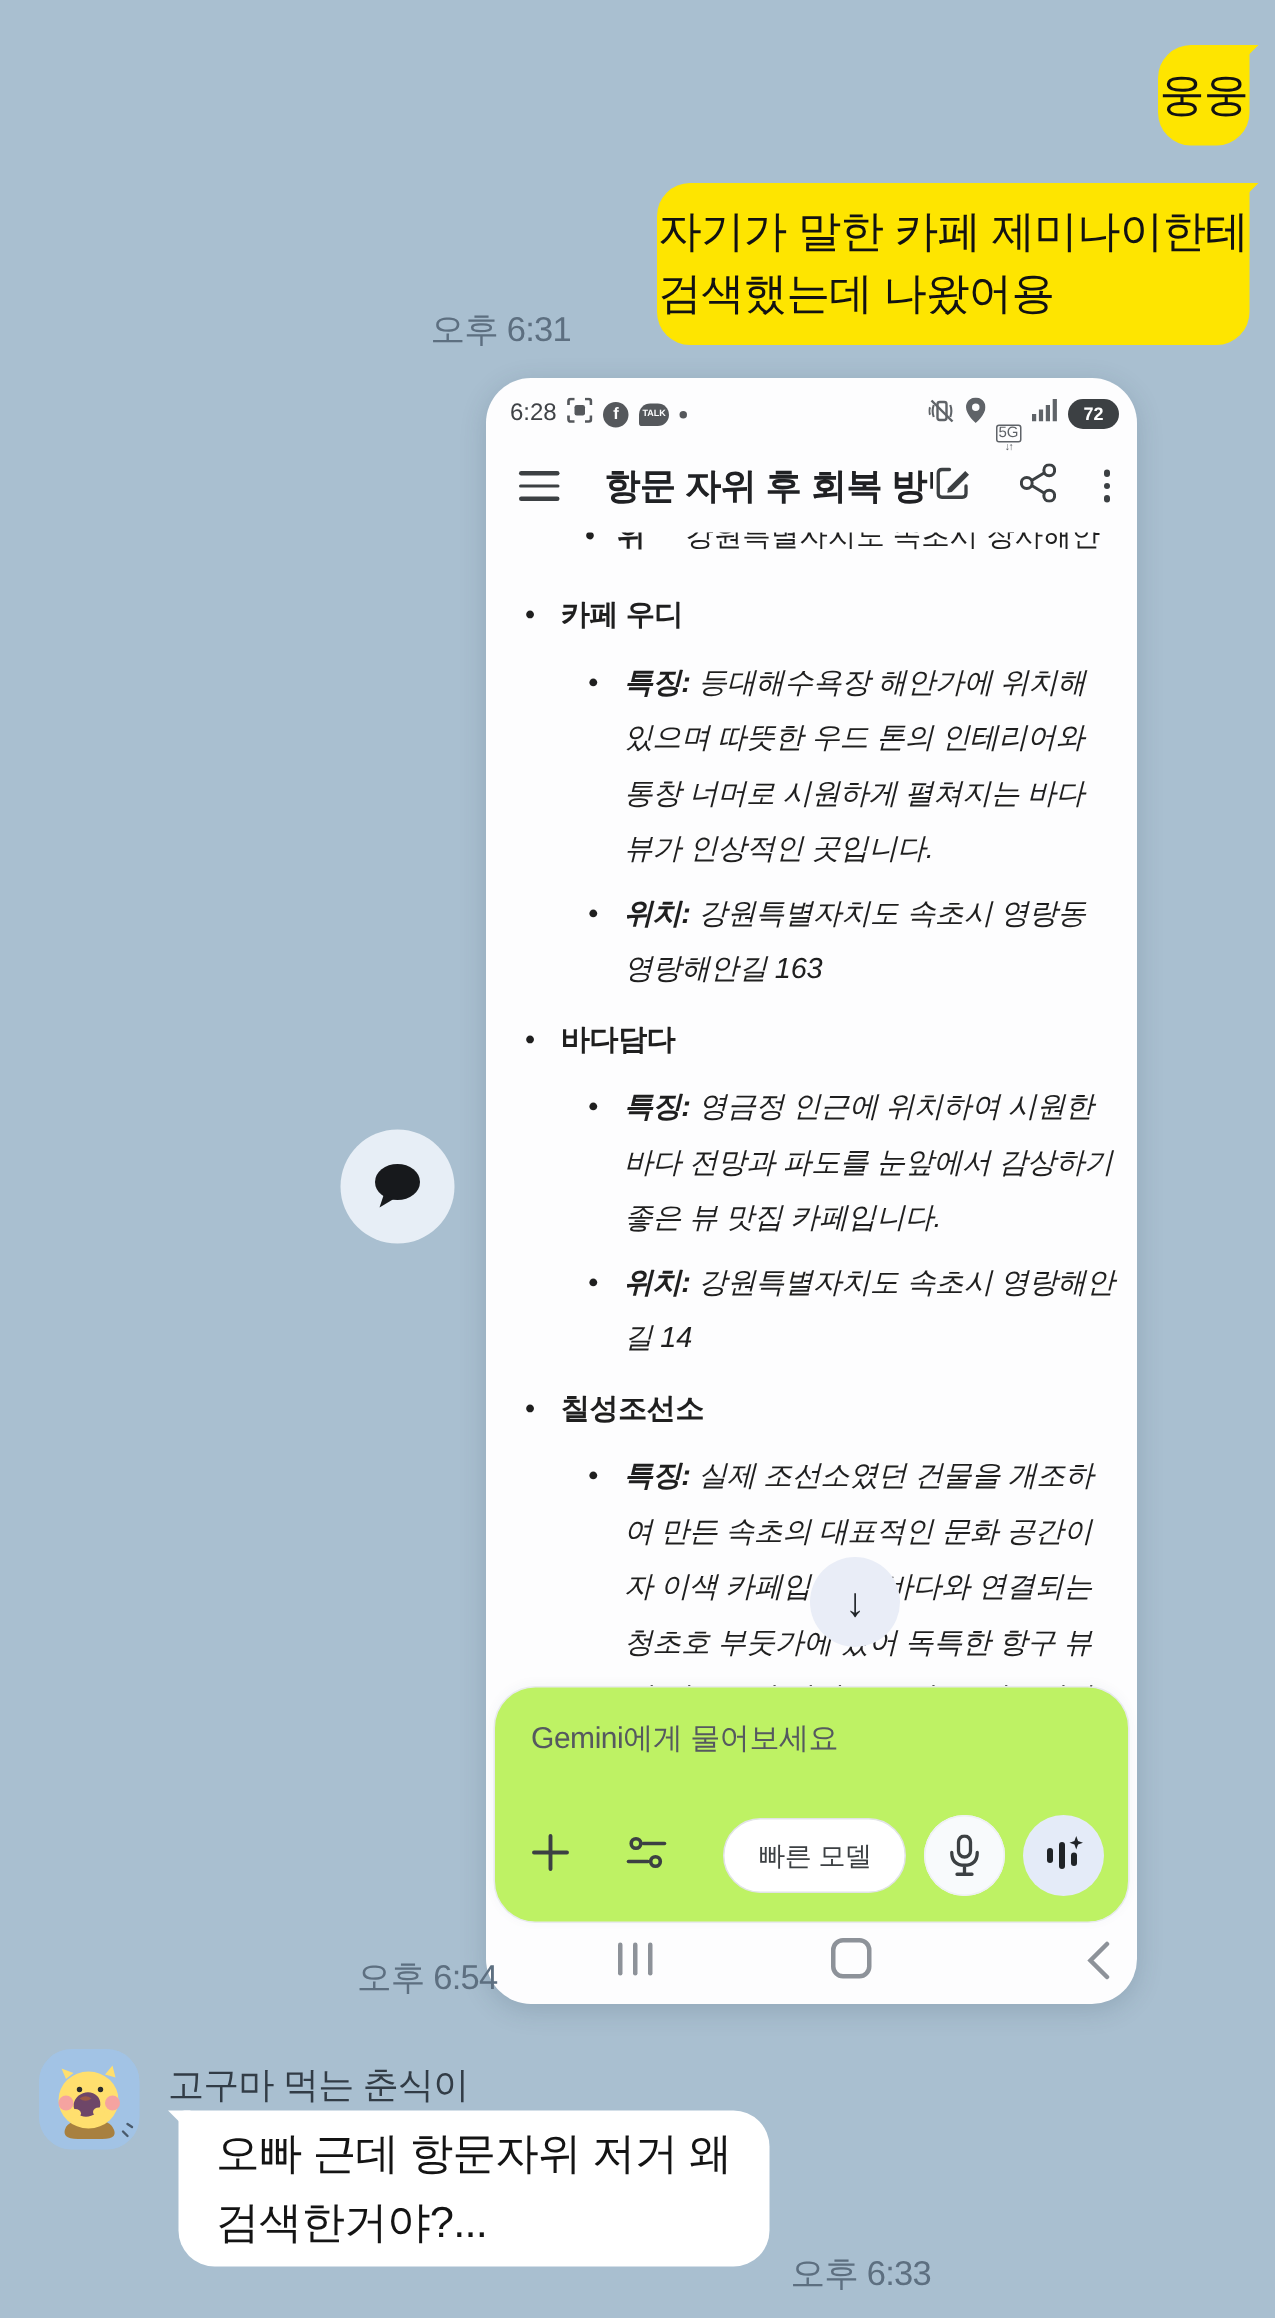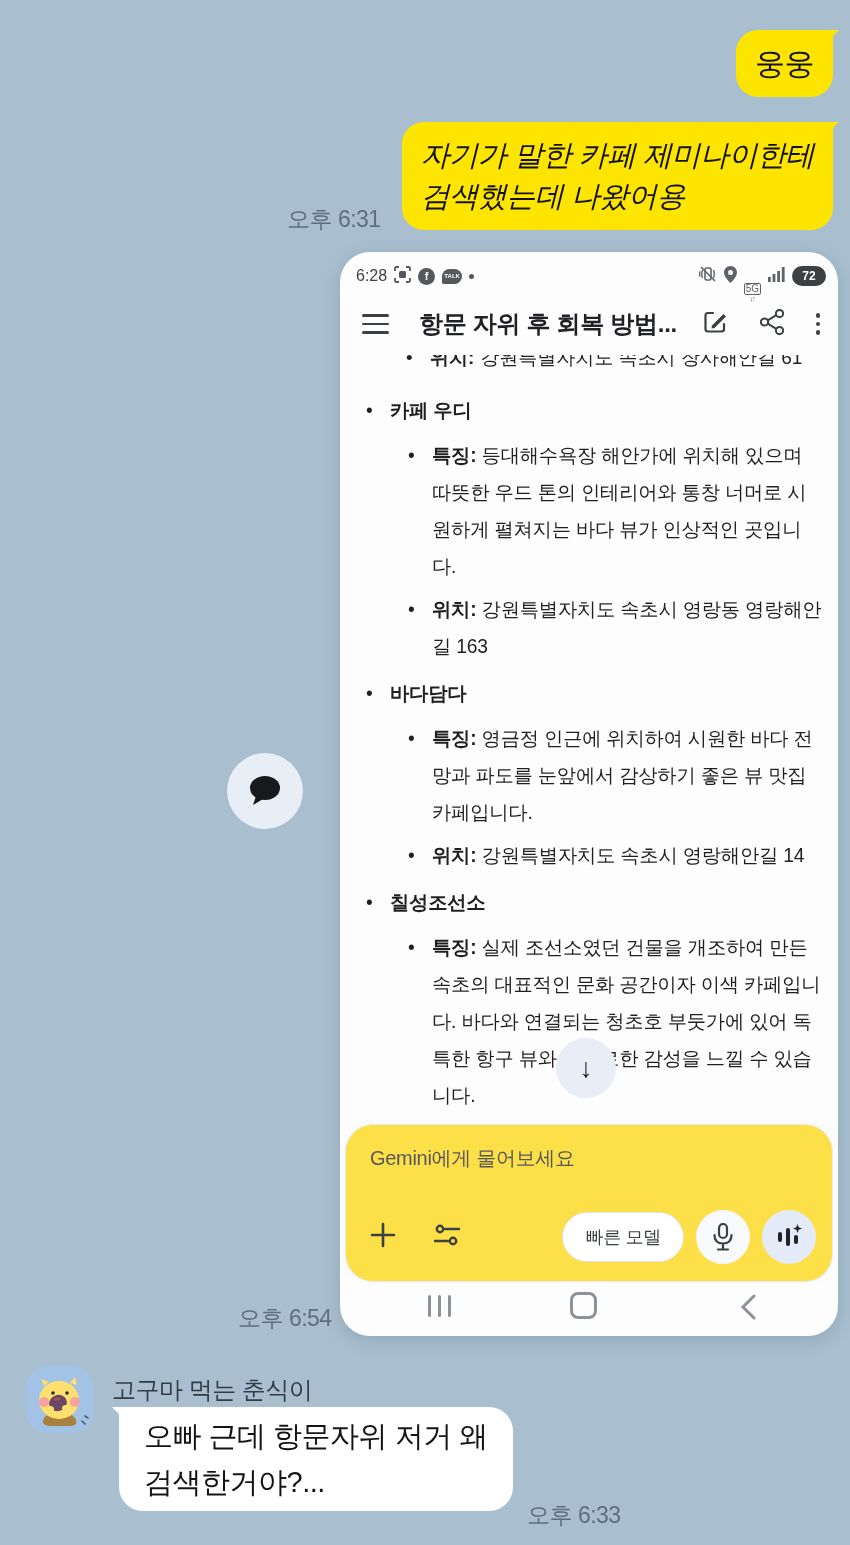--- a/index.html
+++ b/index.html
@@ -10,33 +10,33 @@
     background:#a9bfd0;
     overflow:hidden;
   }
   
   .sent-bubble {
     position:absolute;
     background:#fee500;
     color:#121212;
     border-radius:22px;
     border-top-right-radius:4px;
-    padding:13px 19px;
+    padding:13px 1px;
     font-size:30px;
     letter-spacing:-0.5px;
   }
   .sent-bubble .tail {
     position:absolute; right:-6px; top:0;
     width:0; height:0;
     border-left:14px solid #fee500;
     border-bottom:14px solid transparent;
   }
   .bubble-text { white-space:pre-line; line-height:41px; }
   #sent-1 { top:30px; right:17px; }
-  #sent-2 { top:122px; right:17px; max-width:460px; font-size:29px;font-style:italic; }
+  #sent-2 { top:122px; right:17px; max-width:460px; font-size:29px; }
   .chat-ts {
     position:absolute;
     color:#5d6f80;
     font-size:23px;
     letter-spacing:-0.5px;
   }
   #ts-631 { top:204px; left:287px; }
   #ts-632 { top:1303px; left:238px; }
   #ts-633 { top:1500px; left:527px; }
 
@@ -68,22 +68,22 @@
   #received-bubble .tail-l {
     position:absolute; left:-7px; top:0;
     width:0; height:0;
     border-right:15px solid #ffffff;
     border-bottom:15px solid transparent;
   }
   #received-bubble .bubble-text { line-height:46px; }
 
   
   #phone-card {
-    position:absolute; left:340px; top:252px;
-    width:498px; height:1084px;
+    position:absolute; left:324px; top:252px;
+    width:434px; height:1084px;
     background:#fdfdfe; border-radius:30px;
     box-shadow:0 4px 18px rgba(40,60,80,0.18);
     color:#1f1f1f;
   }
   
   .statusbar {
     position:absolute; top:8px; left:16px; right:12px; height:32px;
     display:flex; align-items:center; justify-content:space-between;
     color:#4a4d51;
   }
@@ -146,41 +146,41 @@
   .content-list {
     position:absolute; top:140px; left:26px; right:14px;
     font-size:19.3px; letter-spacing:-0.2px; color:#1f1f1f;
   }
   .item { margin-bottom:10px; }
   .item-head { display:flex; margin-bottom:8px; line-height:37px; }
   .item-head .b { width:24px; }
   .item-head .b::before { content:"•"; }
   .item-name { font-weight:700; }
   .sub { padding-left:42px; }
-  .sub-li { display:flex; margin-bottom:6px; }
+  .sub-li { display:flex; margin-bottom:6px;font-style:italic; }
   .sub-li .b { width:24px; line-height:37px; }
   .sub-li .b::before { content:"•"; }
   .sub-li p { flex:1; line-height:37px; }
   .lbl { font-weight:700; }
 
   
   #scroll-down-btn {
     position:absolute; left:216px; top:786px;
     width:60px; height:60px; border-radius:50%;
     background:#e9edf7;
     display:flex; align-items:center; justify-content:center;
   }
   #scroll-down-btn::before {
     content:"↓"; font-size:27px; color:#1f2327; font-weight:500;
   }
 
   
   .input-sheet {
     position:absolute; left:5px; right:5px; top:872px; height:158px;
-    background:#fde047; border:1.5px solid #e8eaee; border-radius:28px;
+    background:#bef264; border:1.5px solid #e8eaee; border-radius:28px;
     box-shadow:0 -1px 8px rgba(60,70,90,0.04);
   }
   .input-placeholder {
     position:absolute; left:24px; top:20px;
     font-size:20px; color:#55595f; letter-spacing:-0.3px;
   }
   .input-row {
     position:absolute; left:22px; right:16px; bottom:16px; height:56px;
     display:flex; align-items:center;
   }

